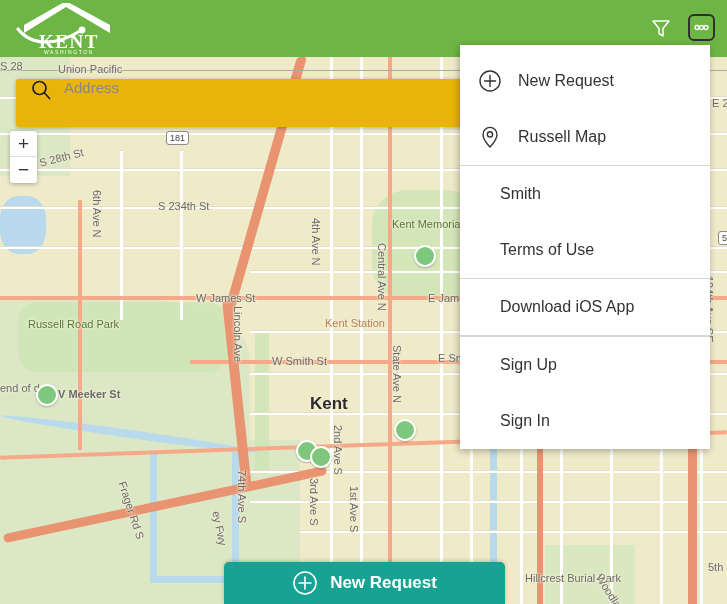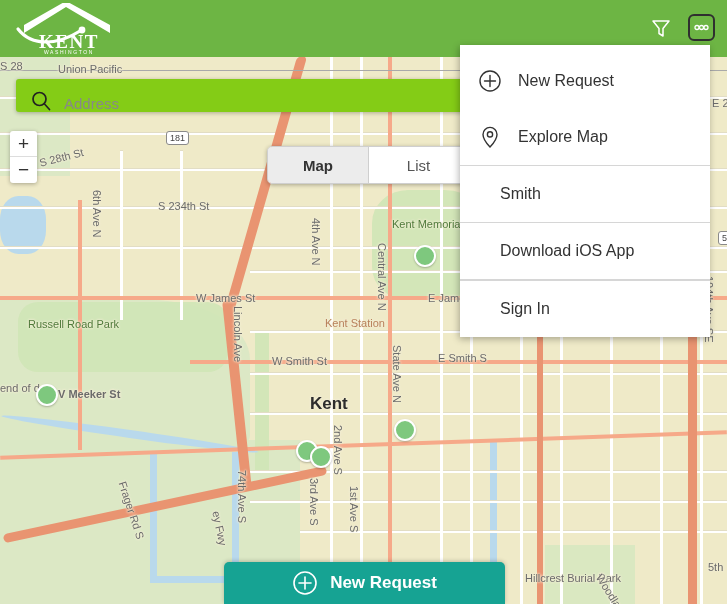--- a/index.html
+++ b/index.html
@@ -63,24 +63,24 @@
     align-items: center; justify-content: center;
     cursor: pointer; background: transparent; border: none;
   }
   #more-btn {
     border: 2px solid #2f2f2f; border-radius: 6px;
     background: #6db544;
   }
 
   
   #search-bar {
-    position: absolute; left: 16px; top: 79px; width: 520px; height: 33px;
-    background: #84cc16; border-radius: 3px;
+    position: absolute; left: 16px; top: 79px; width: 520px; height: 48px;
+    background: #eab308; border-radius: 3px;
     box-shadow: 0 1px 4px rgba(0,0,0,.28);
-    display: flex; align-items: flex-end; z-index: 20;
+    display: flex; align-items: flex-start; z-index: 20;
   }
   #search-input {
     border: none; outline: none; flex: 1;
     font-size: 15px; color: #555; font-family: "Liberation Sans", sans-serif;
     background: transparent; padding-right: 10px;
   }
   #search-input::placeholder { color: #888; }
 
   
   #zoom-ctrl {
@@ -241,24 +241,20 @@
         <div class="marker" style="left: 310px; top: 446px; background: rgb(126, 200, 126);"></div>
         <div class="marker" style="left: 394px; top: 419px; background: rgb(126, 200, 126);"></div>
       </div>
   </div>
 
   <div id="zoom-ctrl">
     <div class="zoom-btn" id="zoom-in">+</div>
     <div class="zoom-btn">−</div>
   </div>
 
-  <div id="view-toggle">
-    <div class="toggle-seg active">Map</div>
-    <div class="toggle-seg">List</div>
-  </div>
 
   <div id="search-bar">
     <span style="display:flex;align-items:center;padding:0 12px 0 14px;">
       <svg width="22" height="22" viewBox="0 0 22 22" fill="none" stroke="#222" stroke-width="1.7">
         <circle cx="9.5" cy="9" r="6.5"></circle>
         <line x1="14.3" y1="13.8" x2="19.5" y2="19.5" stroke-linecap="round"></line>
       </svg>
     </span>
     <input id="search-input" type="text" placeholder="Address" style="">
   </div>
@@ -314,38 +310,44 @@
       <span>New Request</span>
     </div>
 
     <div class="menu-item">
       <span class="mi-icon">
         <svg width="24" height="24" viewBox="0 0 24 24" fill="none" stroke="#333" stroke-width="1.4">
           <path d="M12 22 C12 22 19 14.5 19 9.4 A7 7 0 0 0 5 9.4 C5 14.5 12 22 12 22 Z"></path>
           <circle cx="12" cy="9.4" r="2.6"></circle>
         </svg>
       </span>
-      <span>Explore Map</span>
+      <span>Russell Map</span>
     </div>
 
     <div class="menu-sep"></div>
 
     <div class="menu-item no-icon">
       <span>Smith</span>
     </div>
+    <div class="menu-item no-icon">
+      <span>Terms of Use</span>
+    </div>
 
     <div class="menu-sep"></div>
 
     <div class="menu-item no-icon">
       <span>Download iOS App</span>
     </div>
 
     <div class="menu-sep"></div>
 
 
     <div class="menu-sep"></div>
 
     <div class="menu-item no-icon">
+      <span>Sign Up</span>
+    </div>
+    <div class="menu-item no-icon">
       <span>Sign In</span>
     </div>
   </div>
 
 </div>
 
 </body></html>

